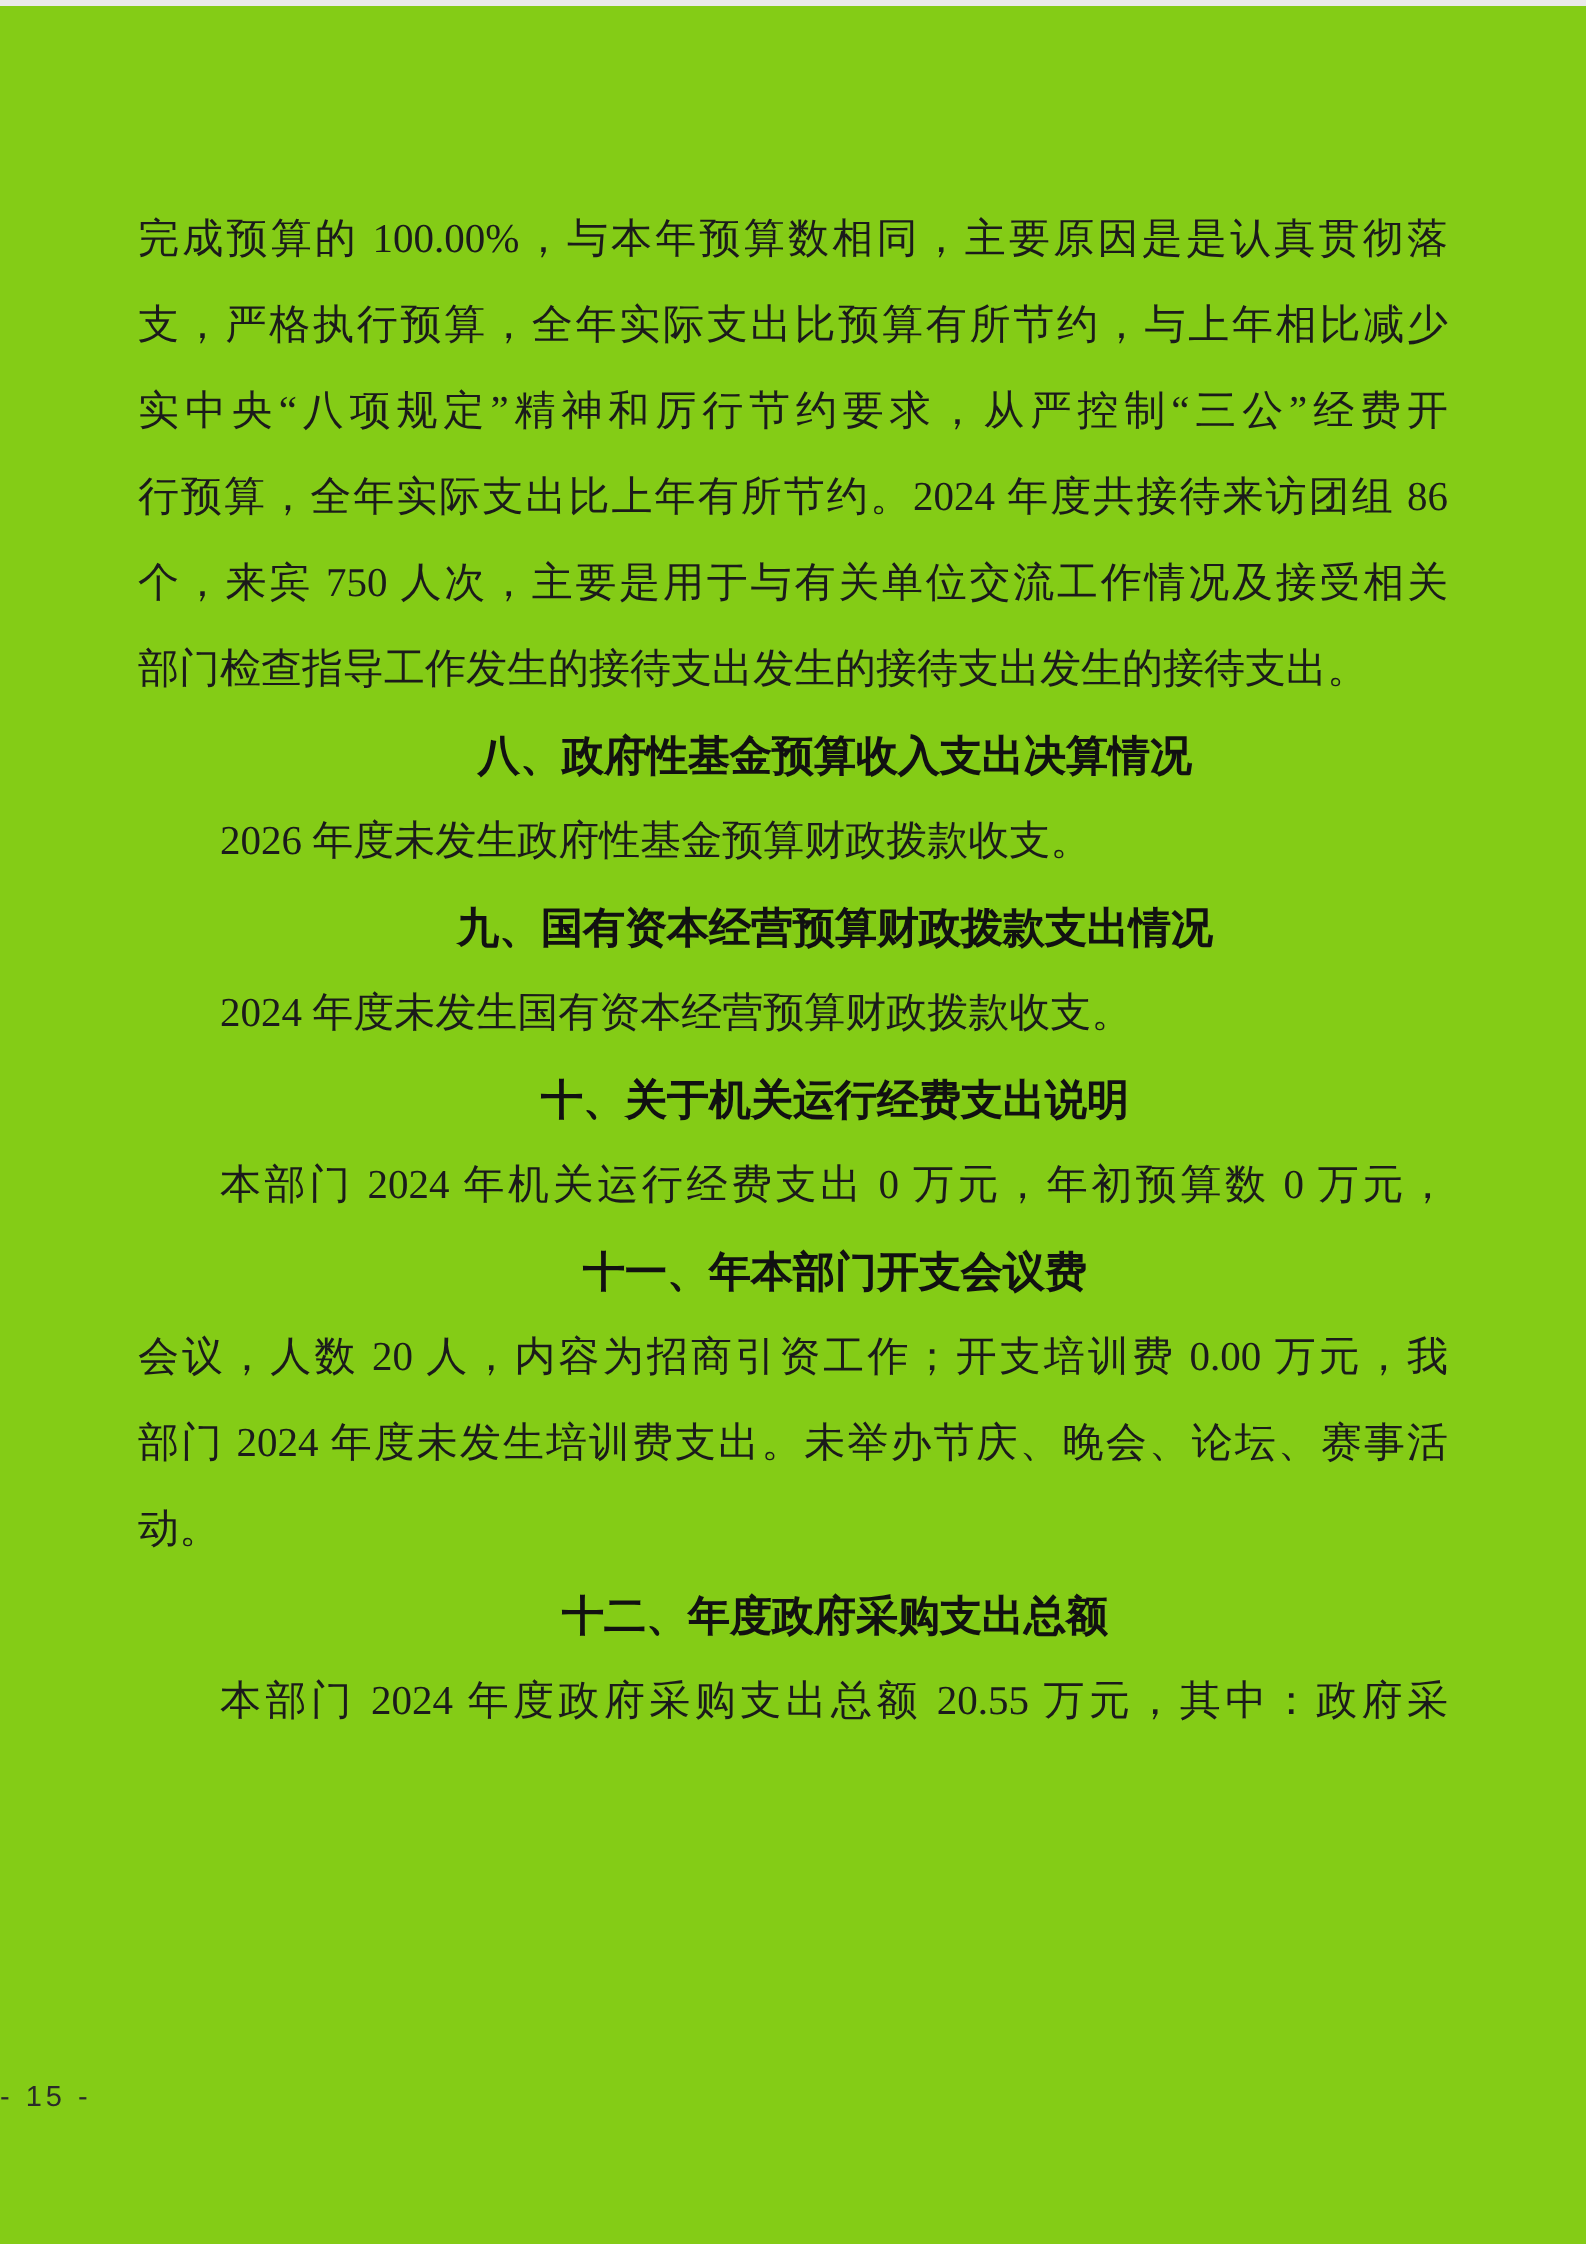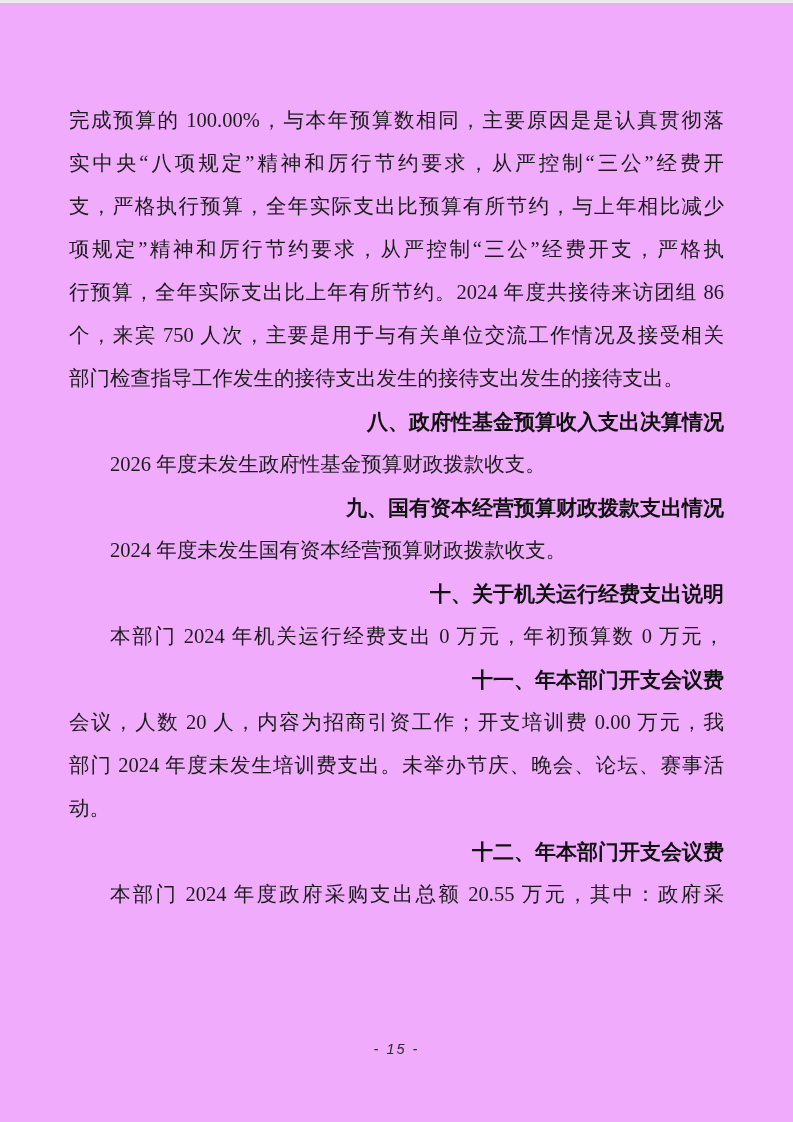--- a/index.html
+++ b/index.html
@@ -5,21 +5,21 @@
   * { box-sizing: border-box; }
   html, body {
     margin: 0; padding: 0;
     background: #ffffff;
     font-family: "Liberation Serif", "DejaVu Serif", serif;
   }
   .page {
     position: relative;
     width: 793px;
     height: 1122px;
-    background: #f0abfc;
+    background: #84cc16;
     overflow: hidden;
     border-top: 3px solid #eaeaea;
   }
   .doc {
     position: absolute;
     top: 96px;
     left: 69px;
     width: 655px;
     font-size: 20.5px;
     line-height: 43px;
@@ -40,47 +40,44 @@
     text-indent: 2em;
   }
   
   .h {
     margin: 0;
     font-family: "Liberation Sans", "DejaVu Sans", sans-serif;
     font-weight: 700;
     font-size: 21px;
     line-height: 43px;
     text-indent: 2em;
-    text-align: right;
+    text-align: center;
     color: #111111;
   }
   .footer {
     position: absolute;
     left: 0;
     right: 0;
     top: 1038px;
-    text-align: center;
     font-family: "Liberation Sans", "DejaVu Sans", sans-serif;
     font-size: 14.5px;
     letter-spacing: 2px;
     color: #2a2a2a;
-    font-style: italic;
   }
 </style>
 </head>
 <body>
 
 <div class="page">
 
   <main class="doc">
 
     <p class="line">完成预算的 100.00%，与本年预算数相同，主要原因是是认真贯彻落</p>
+    <p class="line">支，严格执行预算，全年实际支出比预算有所节约，与上年相比减少</p>
     <p class="line">实中央“八项规定”精神和厉行节约要求，从严控制“三公”经费开</p>
-    <p class="line">支，严格执行预算，全年实际支出比预算有所节约，与上年相比减少</p>
-    <p class="line">项规定”精神和厉行节约要求，从严控制“三公”经费开支，严格执</p>
     <p class="line">行预算，全年实际支出比上年有所节约。2024 年度共接待来访团组 86</p>
     <p class="line">个，来宾 750 人次，主要是用于与有关单位交流工作情况及接受相关</p>
     <p class="line end">部门检查指导工作发生的接待支出发生的接待支出发生的接待支出。</p>
 
     <p class="h">八、政府性基金预算收入支出决算情况</p>
 
     <p class="line end ind">2026 年度未发生政府性基金预算财政拨款收支。</p>
 
     <p class="h">九、国有资本经营预算财政拨款支出情况</p>
 
@@ -89,21 +86,21 @@
     <p class="h">十、关于机关运行经费支出说明</p>
 
     <p class="line ind">本部门 2024 年机关运行经费支出 0 万元，年初预算数 0 万元，</p>
 
     <p class="h">十一、年本部门开支会议费</p>
 
     <p class="line">会议，人数 20 人，内容为招商引资工作；开支培训费 0.00 万元，我</p>
     <p class="line">部门 2024 年度未发生培训费支出。未举办节庆、晚会、论坛、赛事活</p>
     <p class="line end">动。</p>
 
-    <p class="h">十二、年本部门开支会议费</p>
+    <p class="h">十二、年度政府采购支出总额</p>
 
     <p class="line ind">本部门 2024 年度政府采购支出总额 20.55 万元，其中：政府采</p>
 
   </main>
 
   <div class="footer">- 15 -</div>
 
 </div>
 
 </body></html>

